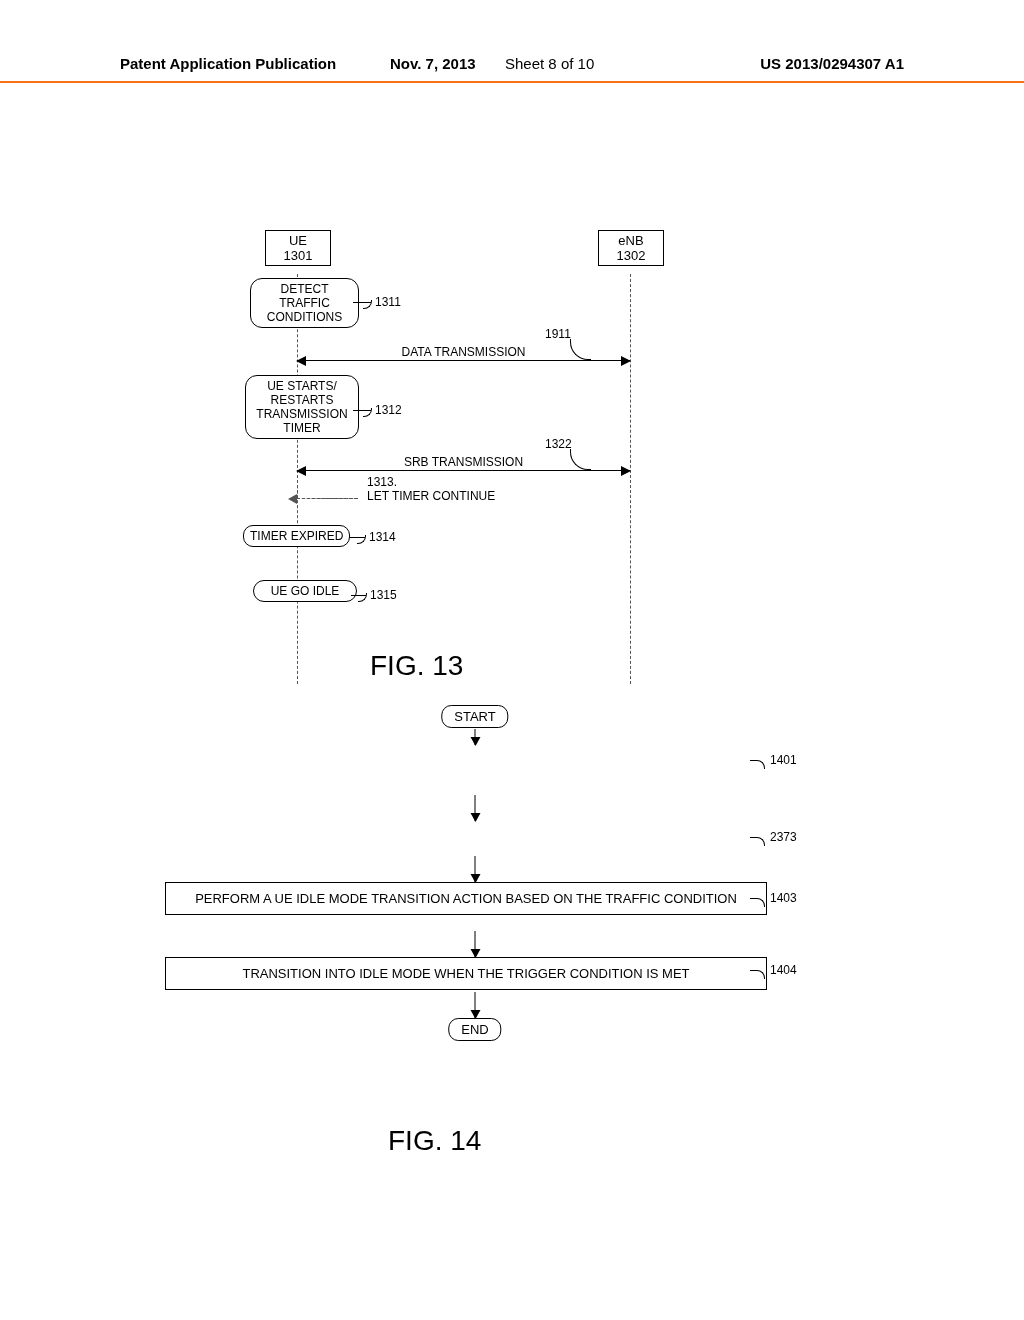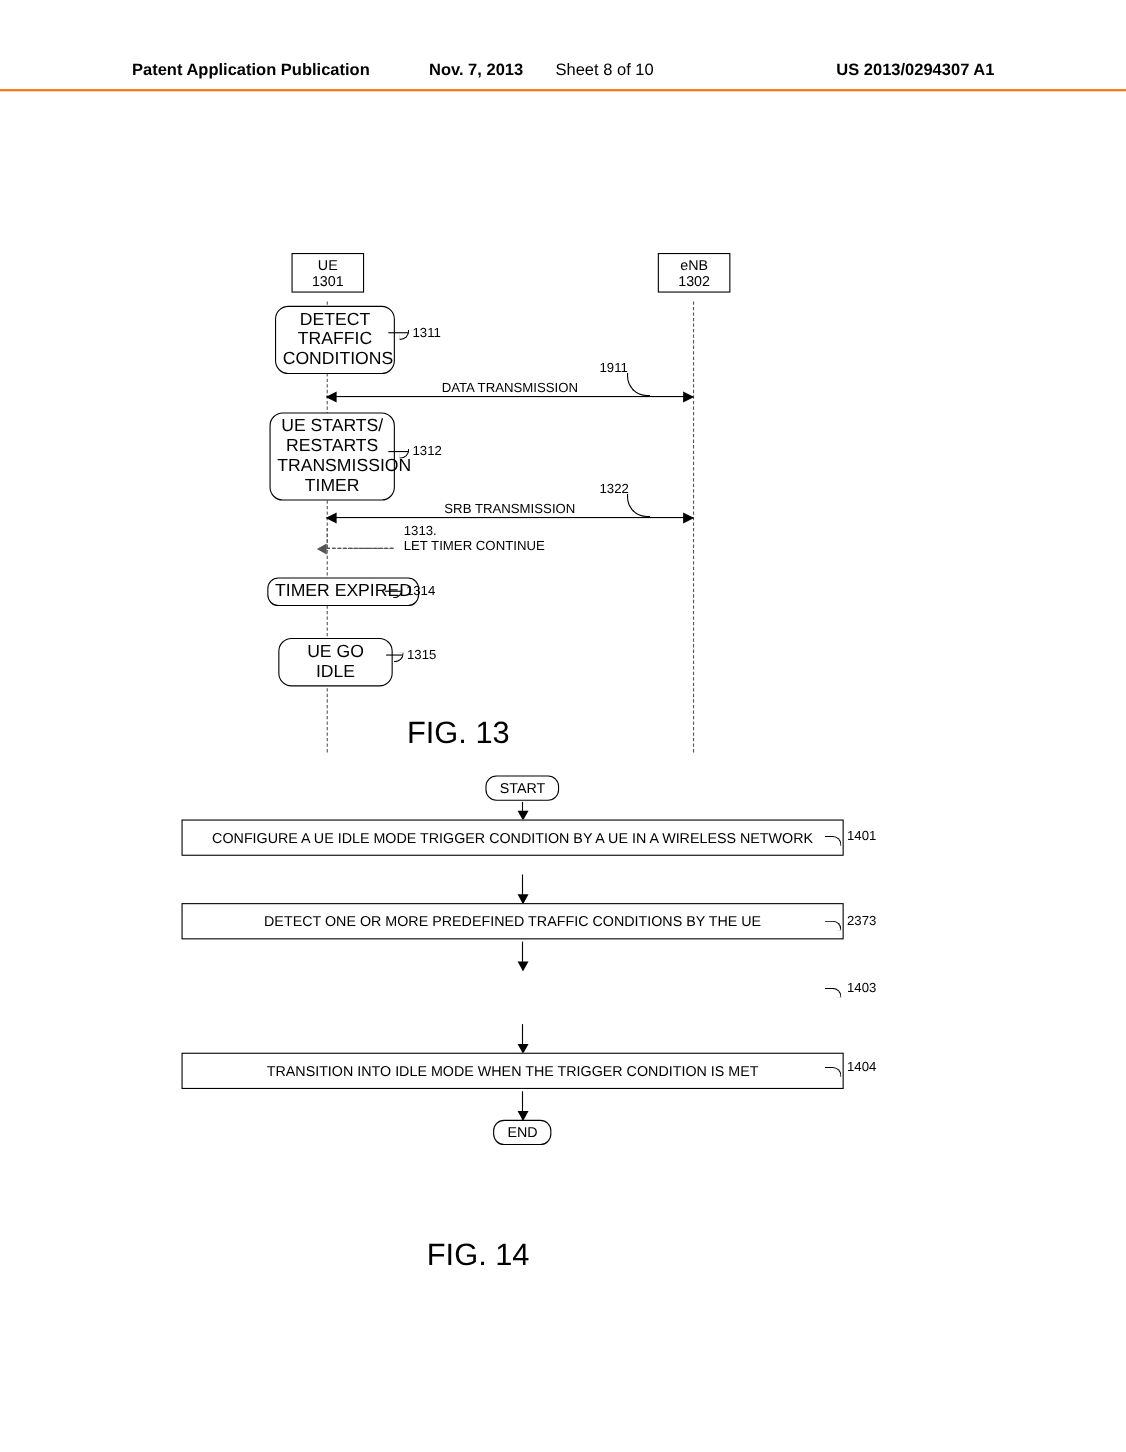--- a/index.html
+++ b/index.html
@@ -57,21 +57,21 @@
   }
   .actorUE  { left: 30px; top:0; }
   .actoreNB { left:363px; top:0; }
 
   
   .evt {
     position:absolute;
     border:1.3px solid #000;
     background:#fff;
     text-align:center;
-    font-size:16px;
+    font-size:12px;
     padding:3px 6px;
     border-radius:10px;
   }
   .evt.oct { border-radius:12px; } 
 
   .lblnum {
     position:absolute;
     font-size:12px;
   }
   .lead {
@@ -249,32 +249,31 @@
     <span class="lblnum" style="left:135px; top:358px;">1315</span>
   </div>
   <div class="fig13Caption">FIG. 13</div>
 
   <div class="fig14">
     <div class="term" style="top:0;">START</div>
     <div class="varrow" style="top:24px; height:16px;">
         <span class="head"></span>
       </div>
 
-    <div class="step" style="top:40px;">CONFIGURE A UE IDLE MODE TRIGGER CONDITION BY A UE IN A WIRELESS NETWORK</div>
     <span class="stepnum" style="left:625px; top:48px;">1401</span>
     <div class="varrow" style="top:90px; height:26px;">
         <span class="head"></span>
       </div>
 
-    <div class="step" style="top:116px;">DETECT ONE OR MORE PREDEFINED TRAFFIC CONDITIONS BY THE UE</div>
     <span class="stepnum" style="left:625px; top:125px;">2373</span>
     <div class="varrow" style="top:151px; height:26px;">
         <span class="head"></span>
       </div>
 
+    <div class="step" style="top:177px;">PERFORM A UE IDLE MODE TRANSITION ACTION BASED ON THE TRAFFIC CONDITION</div>
     <span class="stepnum" style="left:625px; top:186px;">1403</span>
     <div class="varrow" style="top:226px; height:26px;">
         <span class="head"></span>
       </div>
 
     <div class="step" style="top:252px;">TRANSITION INTO IDLE MODE WHEN THE TRIGGER CONDITION IS MET</div>
     <span class="stepnum" style="left:625px; top:258px;">1404</span>
     <div class="varrow" style="top:287px; height:26px;">
         <span class="head"></span>
       </div>

